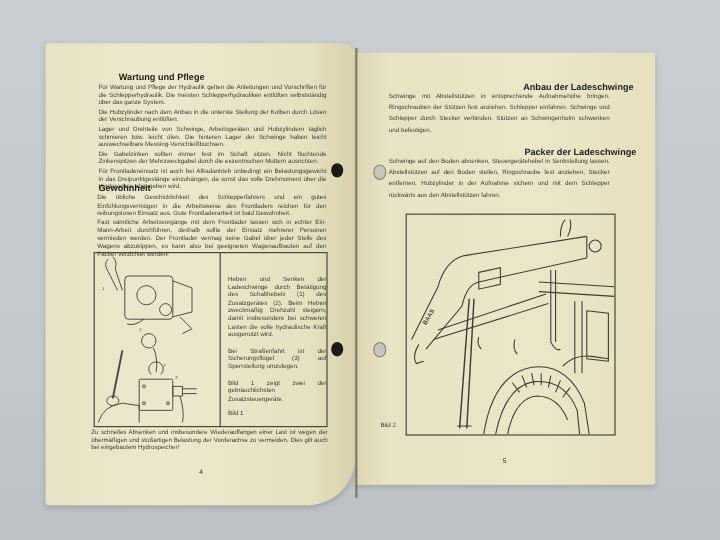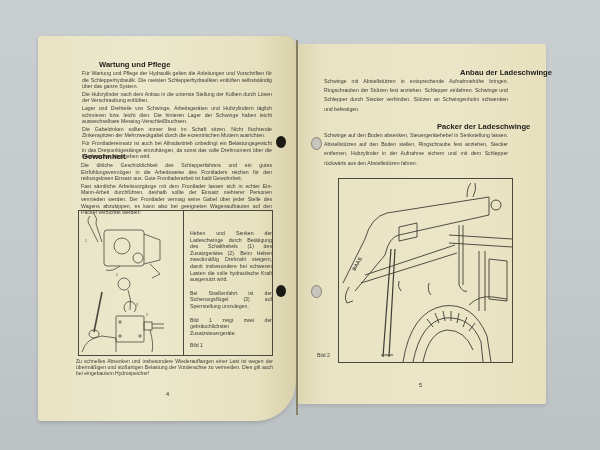--- a/index.html
+++ b/index.html
@@ -93,21 +93,21 @@
 <div class="para" style="left:190px;top:230px;width:82px;">
   <div style="margin-bottom:7px;">Heben und Senken der Ladeschwinge durch Betätigung des Schalthebels (1) des Zusatzgerätes (2). Beim Heben zweckmäßig Drehzahl steigern, damit insbesondere bei schweren Lasten die volle hydraulische Kraft ausgenutzt wird.</div>
   <div style="margin-bottom:7px;">Bei Straßenfahrt ist der Sicherungsflügel (3) auf Sperrstellung umzulegen.</div>
   <div>Bild 1 zeigt zwei der gebräuchlichsten Zusatzsteuergeräte.</div>
 </div>
 <div class="caption" style="left:190px;top:342px;">Bild 1</div>
 
 <div class="para" style="left:76px;top:358px;width:197px;font-size:5.1px;line-height:6.2px;">Zu schnelles Absenken und insbesondere Wiederauffangen einer Last ist wegen der übermäßigen und stoßartigen Belastung der Vorderachse zu vermeiden. Dies gilt auch bei eingebautem Hydrospeicher!</div>
 <div class="pagenum" style="left:166px;top:391px;">4</div>
 
-<div class="heading" style="left:436px;top:68px;margin-left:24px;">Anbau der Ladeschwinge</div>
+<div class="heading" style="left:436px;top:68px;">Anbau der Ladeschwinge</div>
 <div class="para" style="left:324px;top:77px;width:184px;line-height:9.2px;">Schwinge mit Abstellstützen in entsprechende Aufnahmehöhe bringen. Ringschrauben der Stützen fest anziehen. Schlepper einfahren. Schwinge und Schlepper durch Stecker verbinden. Stützen an Schwingenholm schwenken und befestigen.</div>
 
 <div class="heading" style="left:437px;top:122px;">Packer der Ladeschwinge</div>
 <div class="para" style="left:324px;top:131px;width:184px;line-height:9.2px;">Schwinge auf den Boden absenken, Steuergerätehebel in Senkstellung lassen. Abstellstützen auf den Boden stellen, Ringschraube fest anziehen, Stecker entfernen, Hubzylinder in der Aufnahme sichern und mit dem Schlepper rückwärts aus den Abstellstützen fahren.</div>
 
 <div class="fig" style="left:338px;top:178px;width:175px;height:185px;"></div>
 <div style="position:absolute;left:339px;top:179px;width:173px;height:183px;overflow:hidden;">
   <svg width="173" height="183" viewBox="0 0 173 183">
     <g fill="none" stroke="#3f3c34" stroke-width="0.9">
       <path d="M132 4 q-4 4 -4 14"></path>

